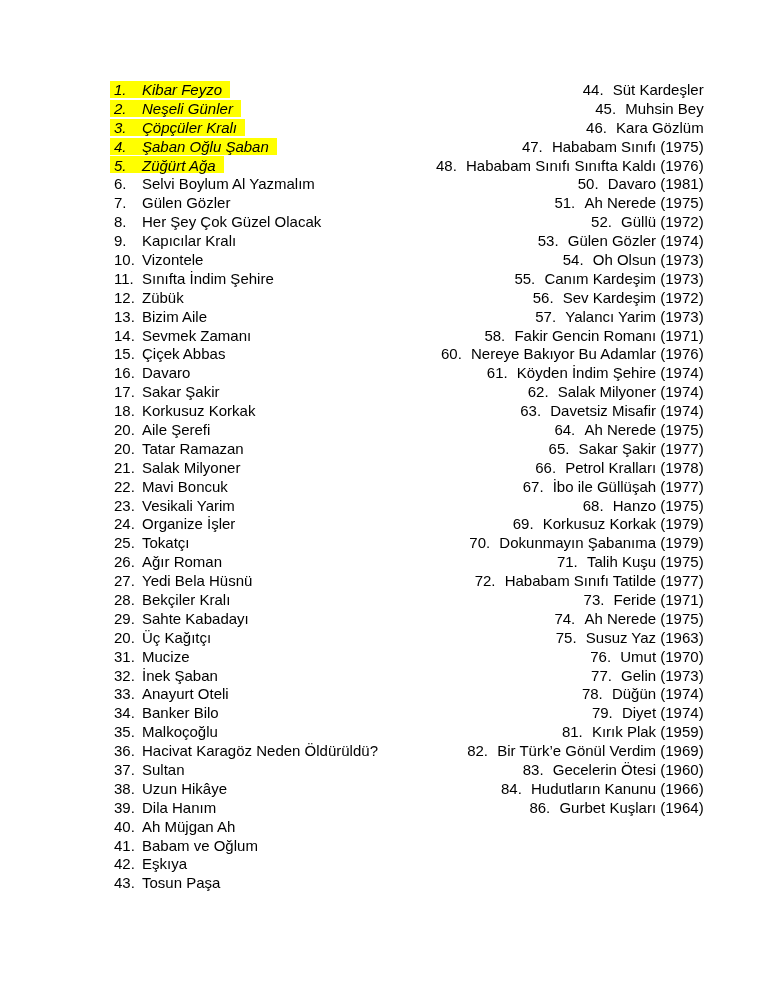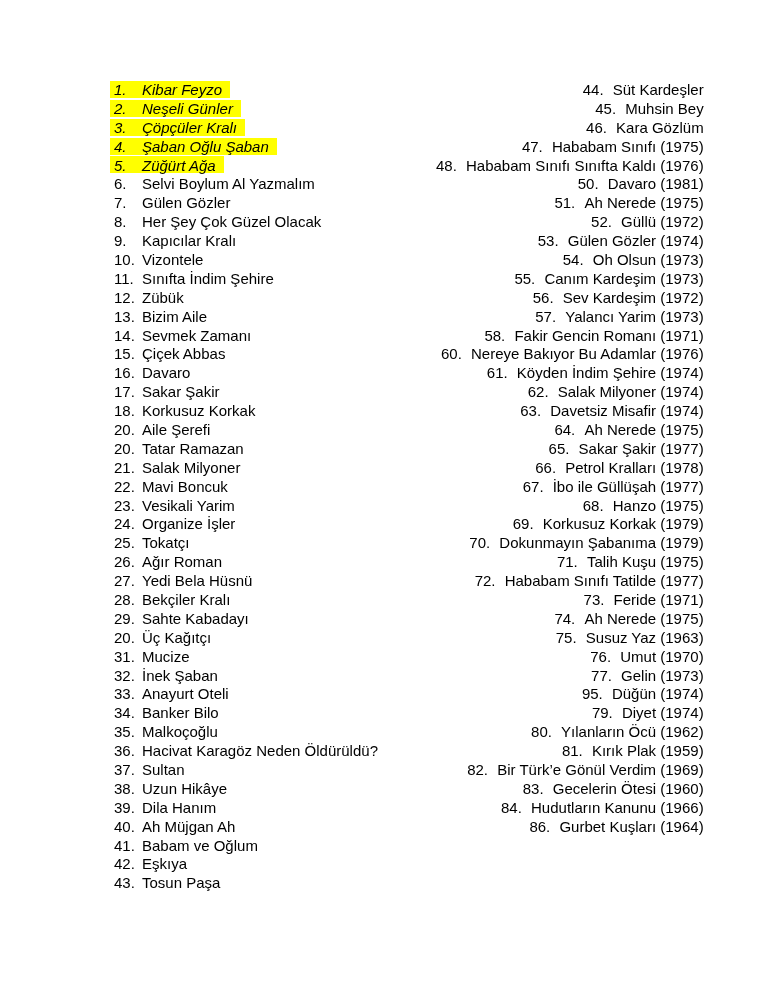--- a/index.html
+++ b/index.html
@@ -353,30 +353,26 @@
       </div>
       <div class="row">
         <span class="num">76.</span>
         <span class="title">Umut (1970)</span>
       </div>
       <div class="row">
         <span class="num">77.</span>
         <span class="title">Gelin (1973)</span>
       </div>
       <div class="row">
-        <span class="num">95.</span>
+        <span class="num">78.</span>
         <span class="title">Düğün (1974)</span>
       </div>
       <div class="row">
         <span class="num">79.</span>
         <span class="title">Diyet (1974)</span>
-      </div>
-      <div class="row">
-        <span class="num">80.</span>
-        <span class="title">Yılanların Öcü (1962)</span>
       </div>
       <div class="row">
         <span class="num">81.</span>
         <span class="title">Kırık Plak (1959)</span>
       </div>
       <div class="row">
         <span class="num">82.</span>
         <span class="title">Bir Türk’e Gönül Verdim (1969)</span>
       </div>
       <div class="row">

